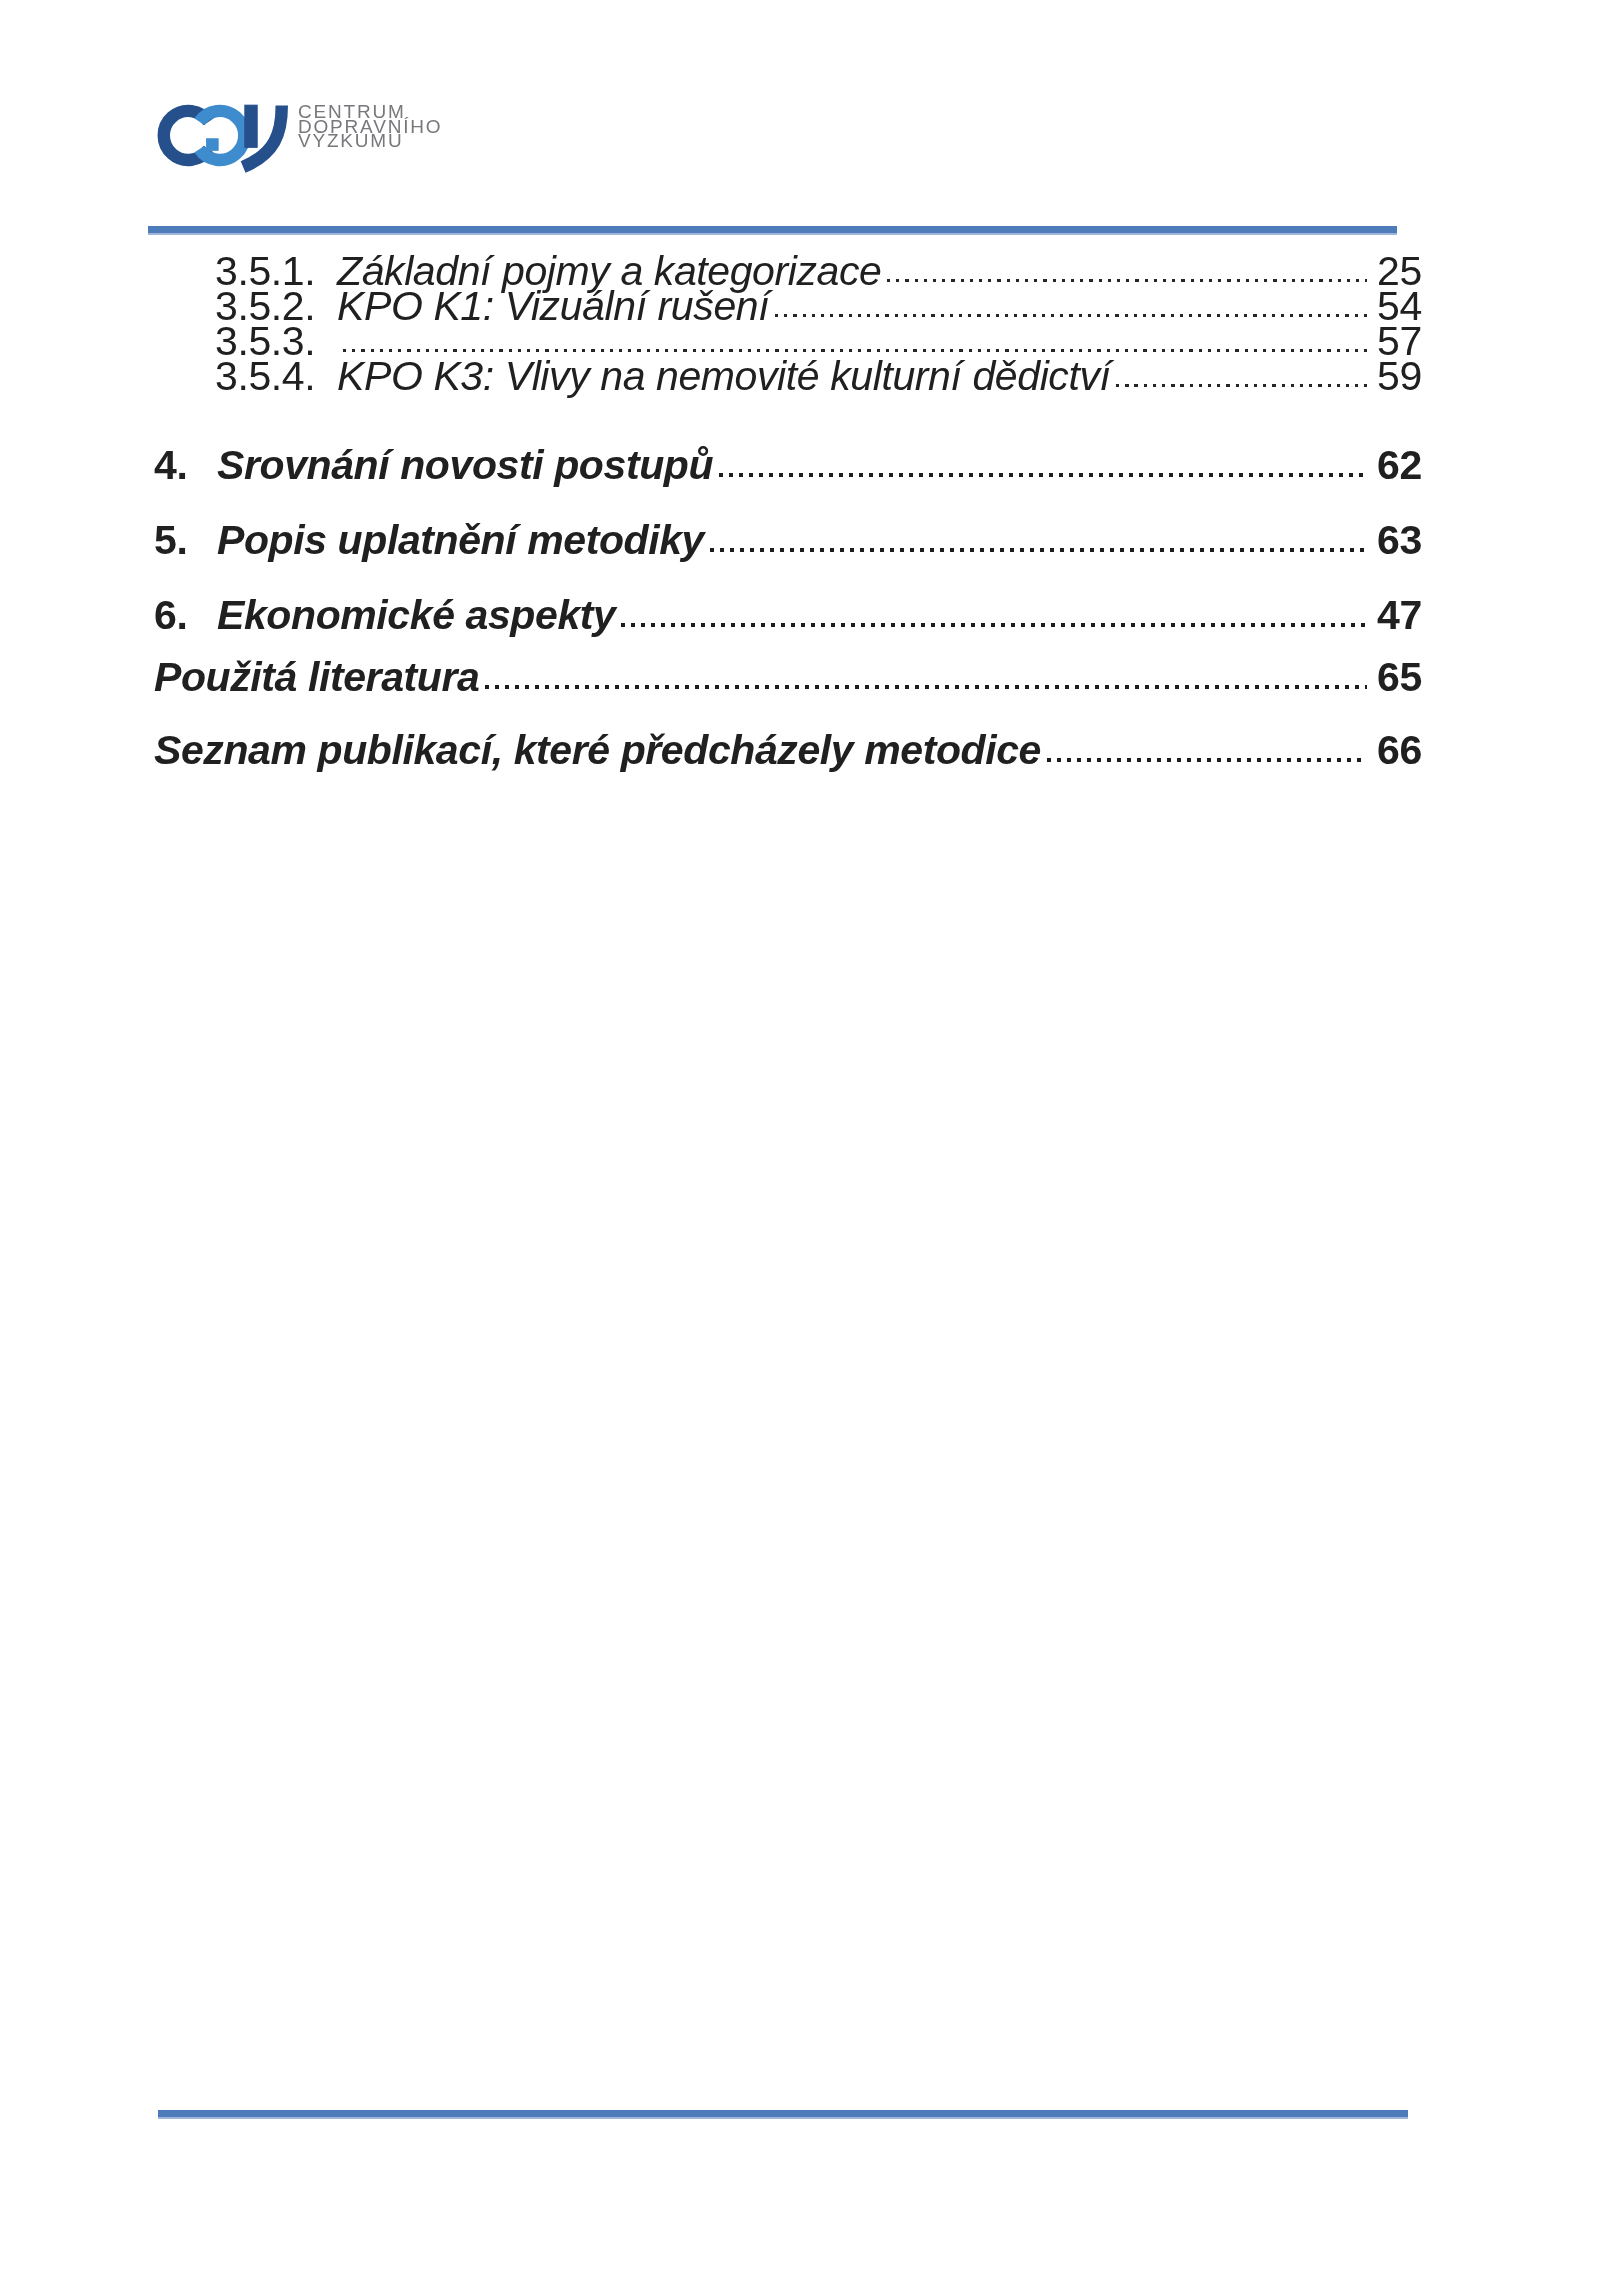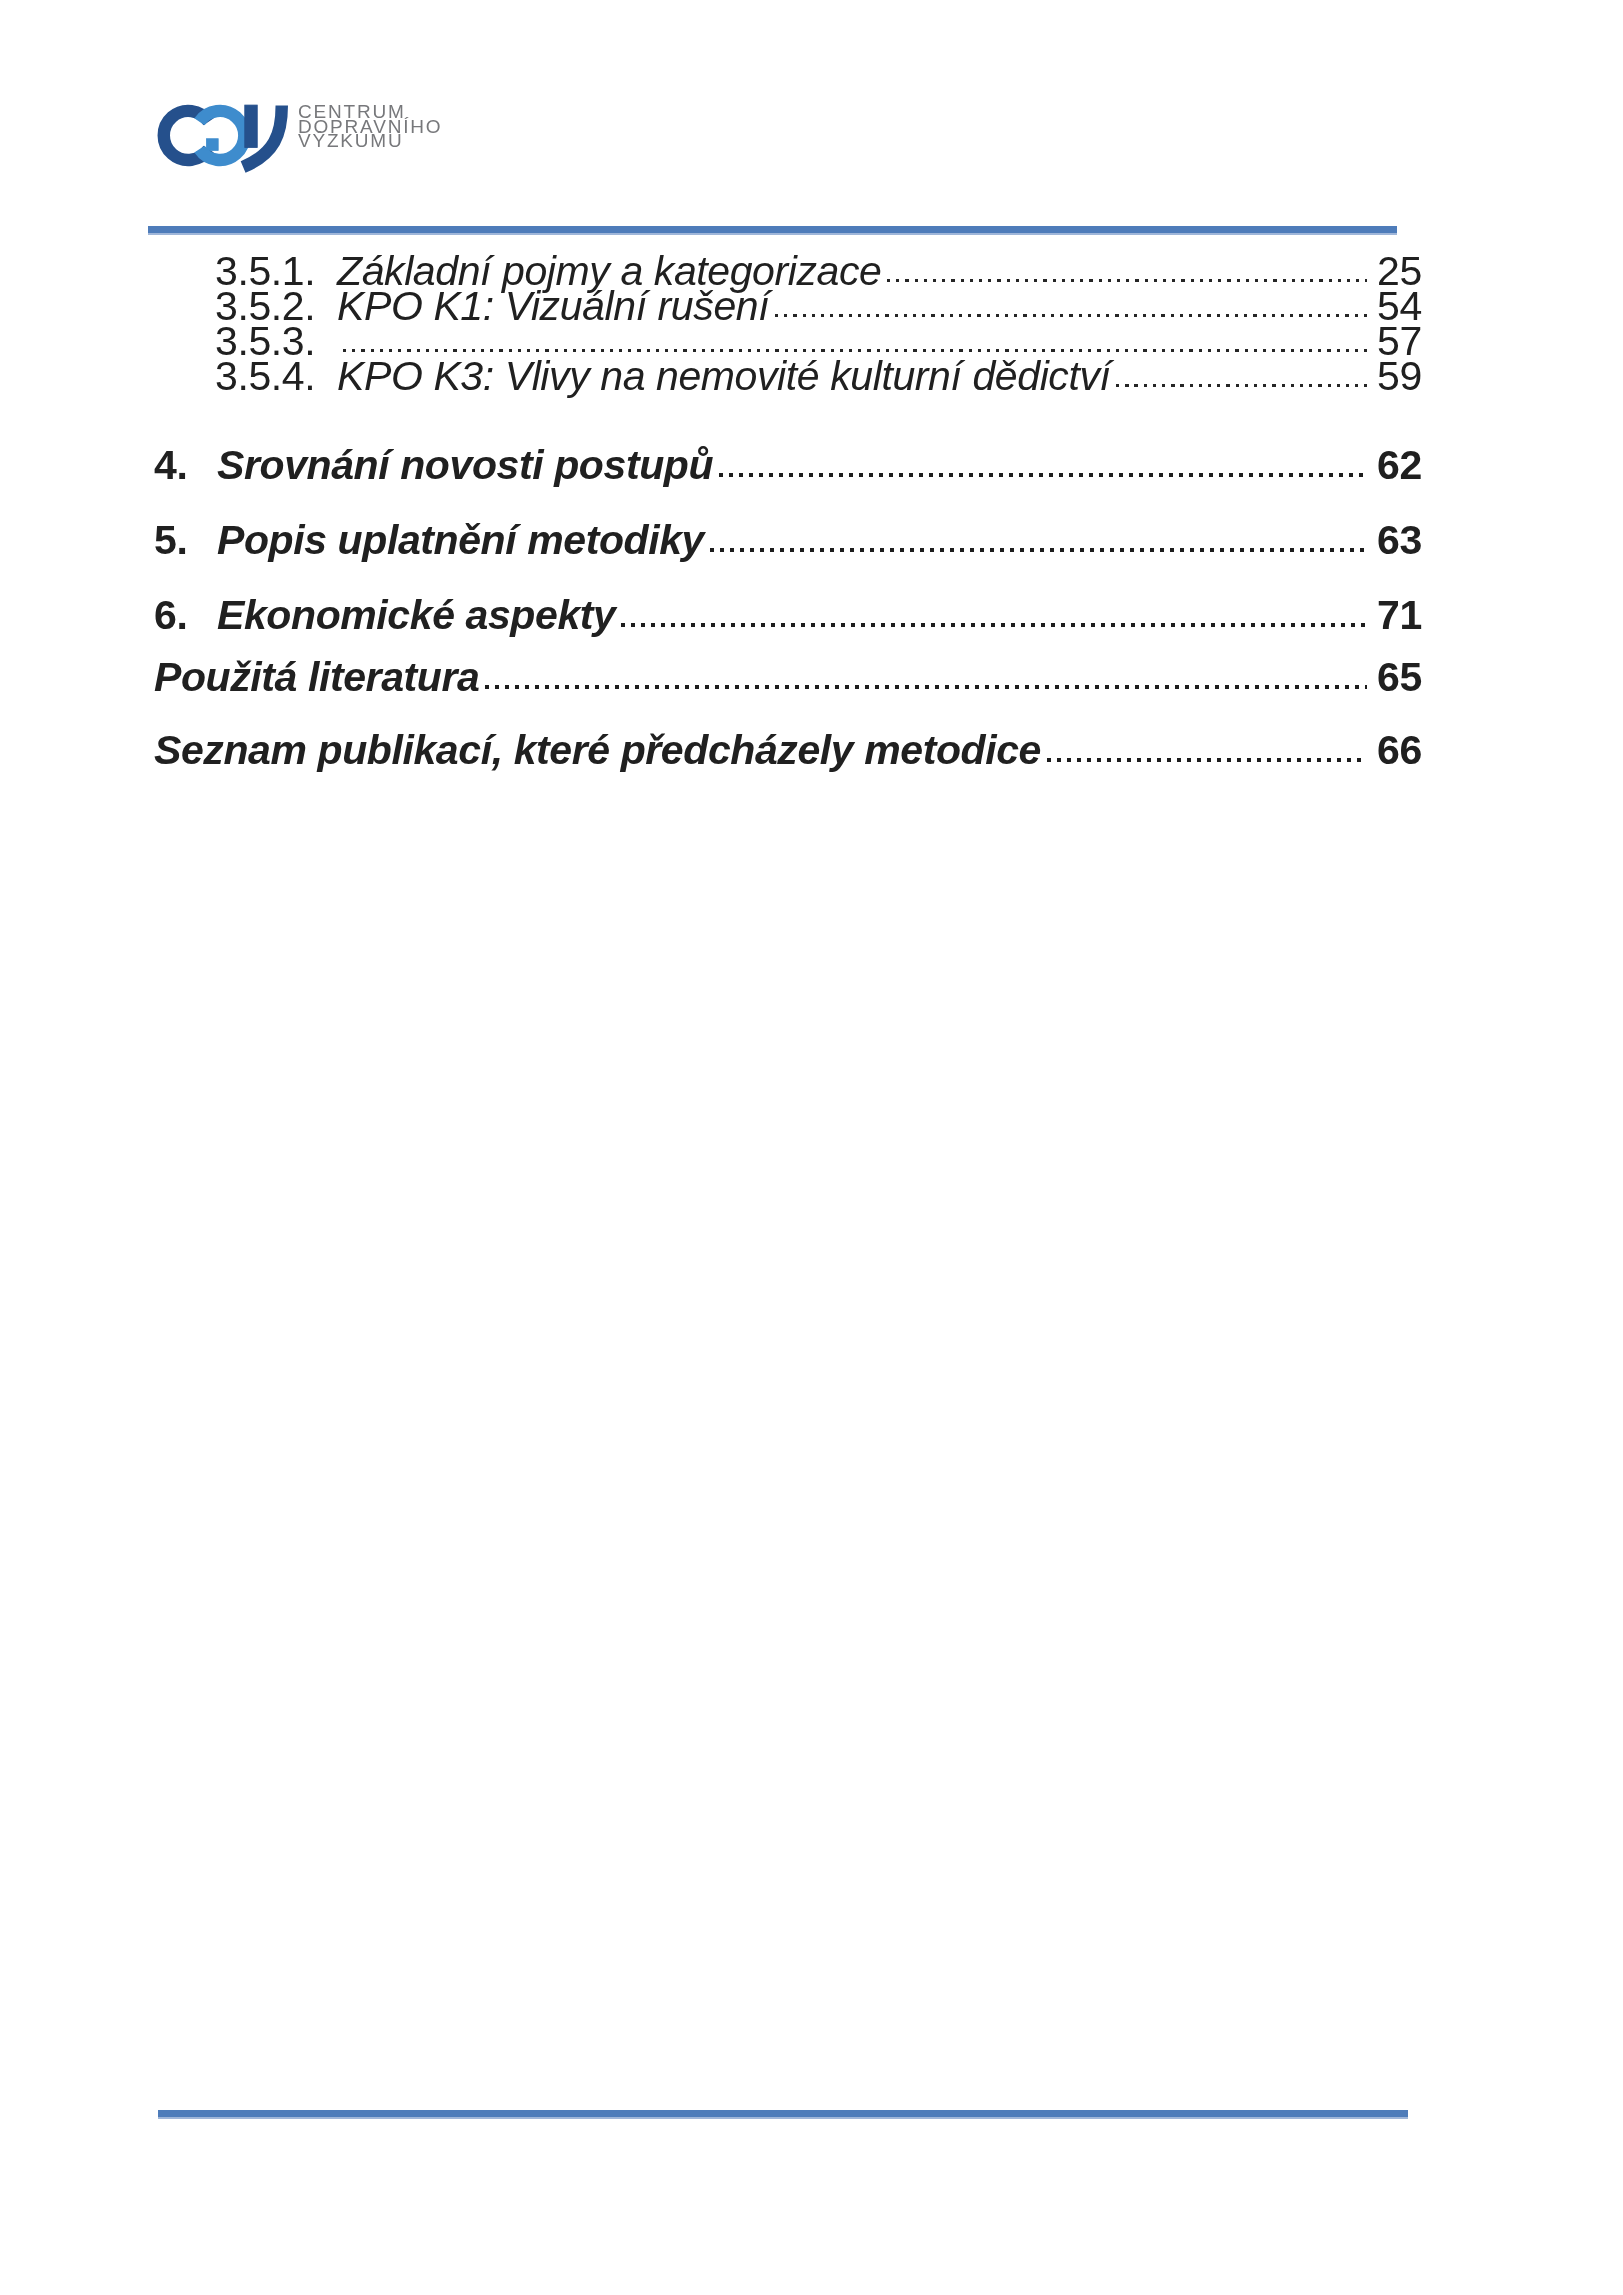--- a/index.html
+++ b/index.html
@@ -132,21 +132,21 @@
     <div class="toc-row h1num">
       <span class="toc-num">5.</span>
       <span class="toc-title">Popis uplatnění metodiky</span>
       <span class="toc-dots"></span>
       <span class="toc-page">63</span>
     </div>
     <div class="toc-row h1num">
       <span class="toc-num">6.</span>
       <span class="toc-title">Ekonomické aspekty</span>
       <span class="toc-dots"></span>
-      <span class="toc-page">71</span>
+      <span class="toc-page">47</span>
     </div>
     <div class="toc-row h1plain">
       <span class="toc-title">Použitá literatura</span>
       <span class="toc-dots"></span>
       <span class="toc-page">65</span>
     </div>
     <div class="toc-row h1plain">
       <span class="toc-title">Seznam publikací, které předcházely metodice</span>
       <span class="toc-dots"></span>
       <span class="toc-page">66</span>

